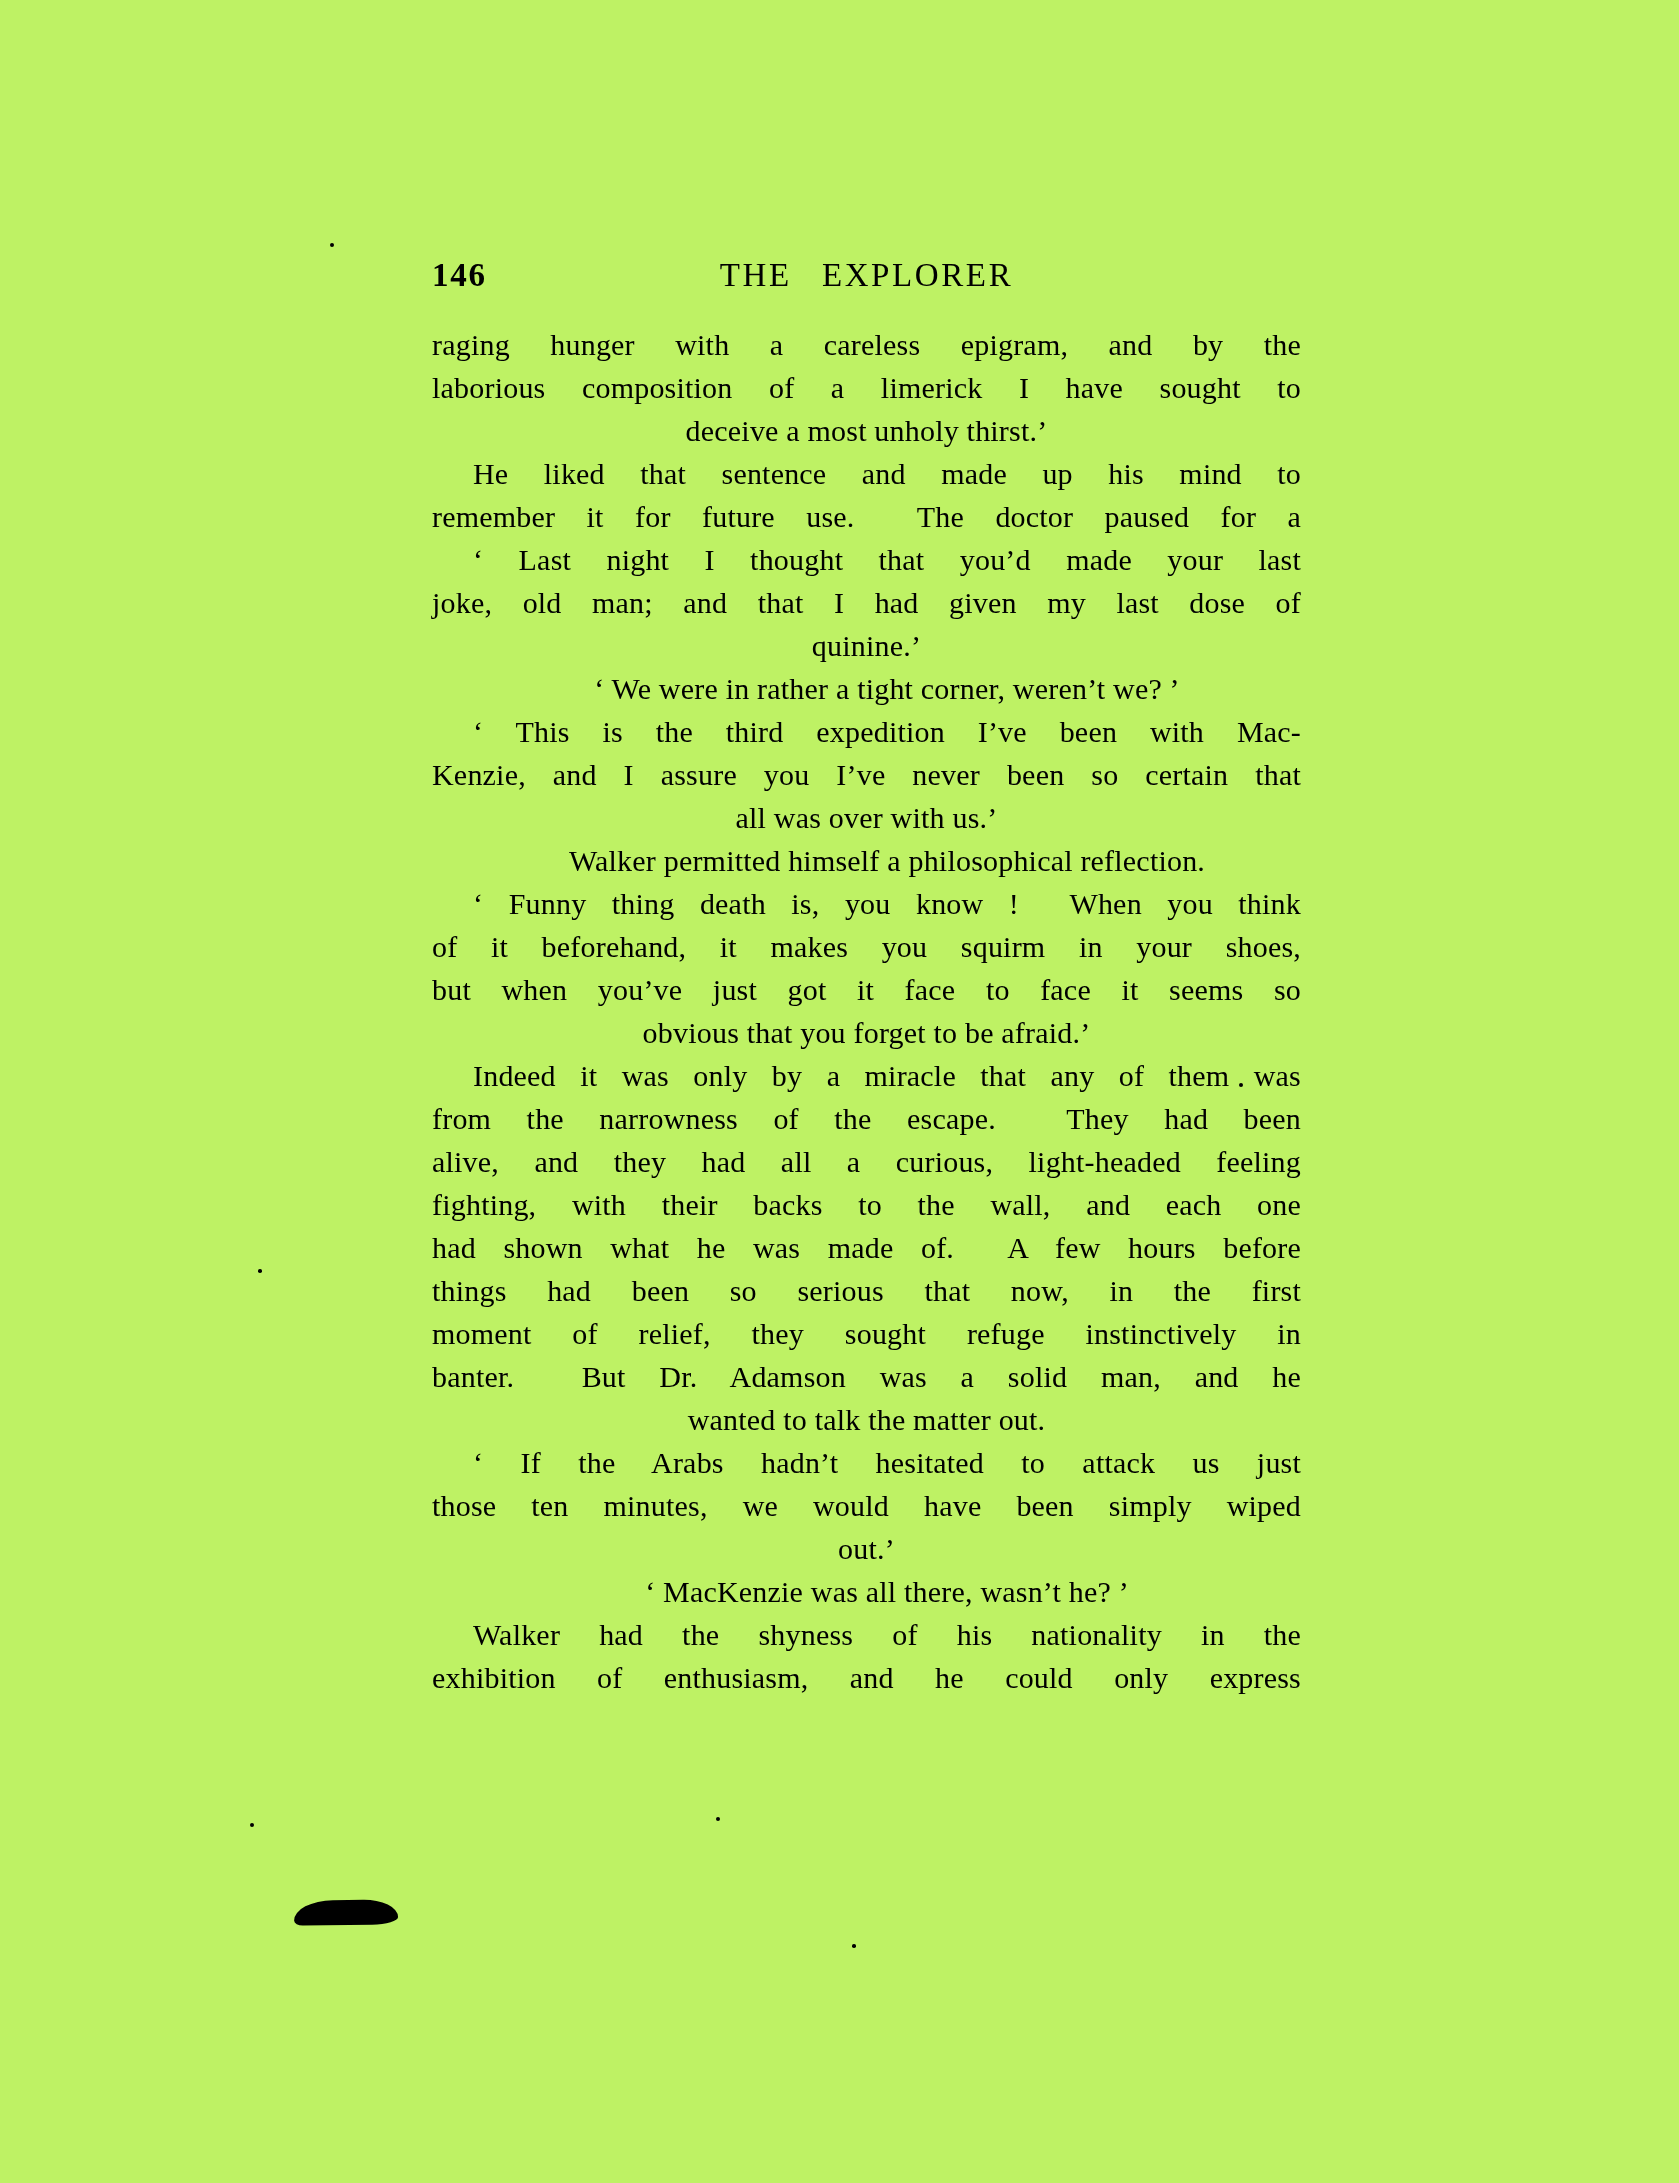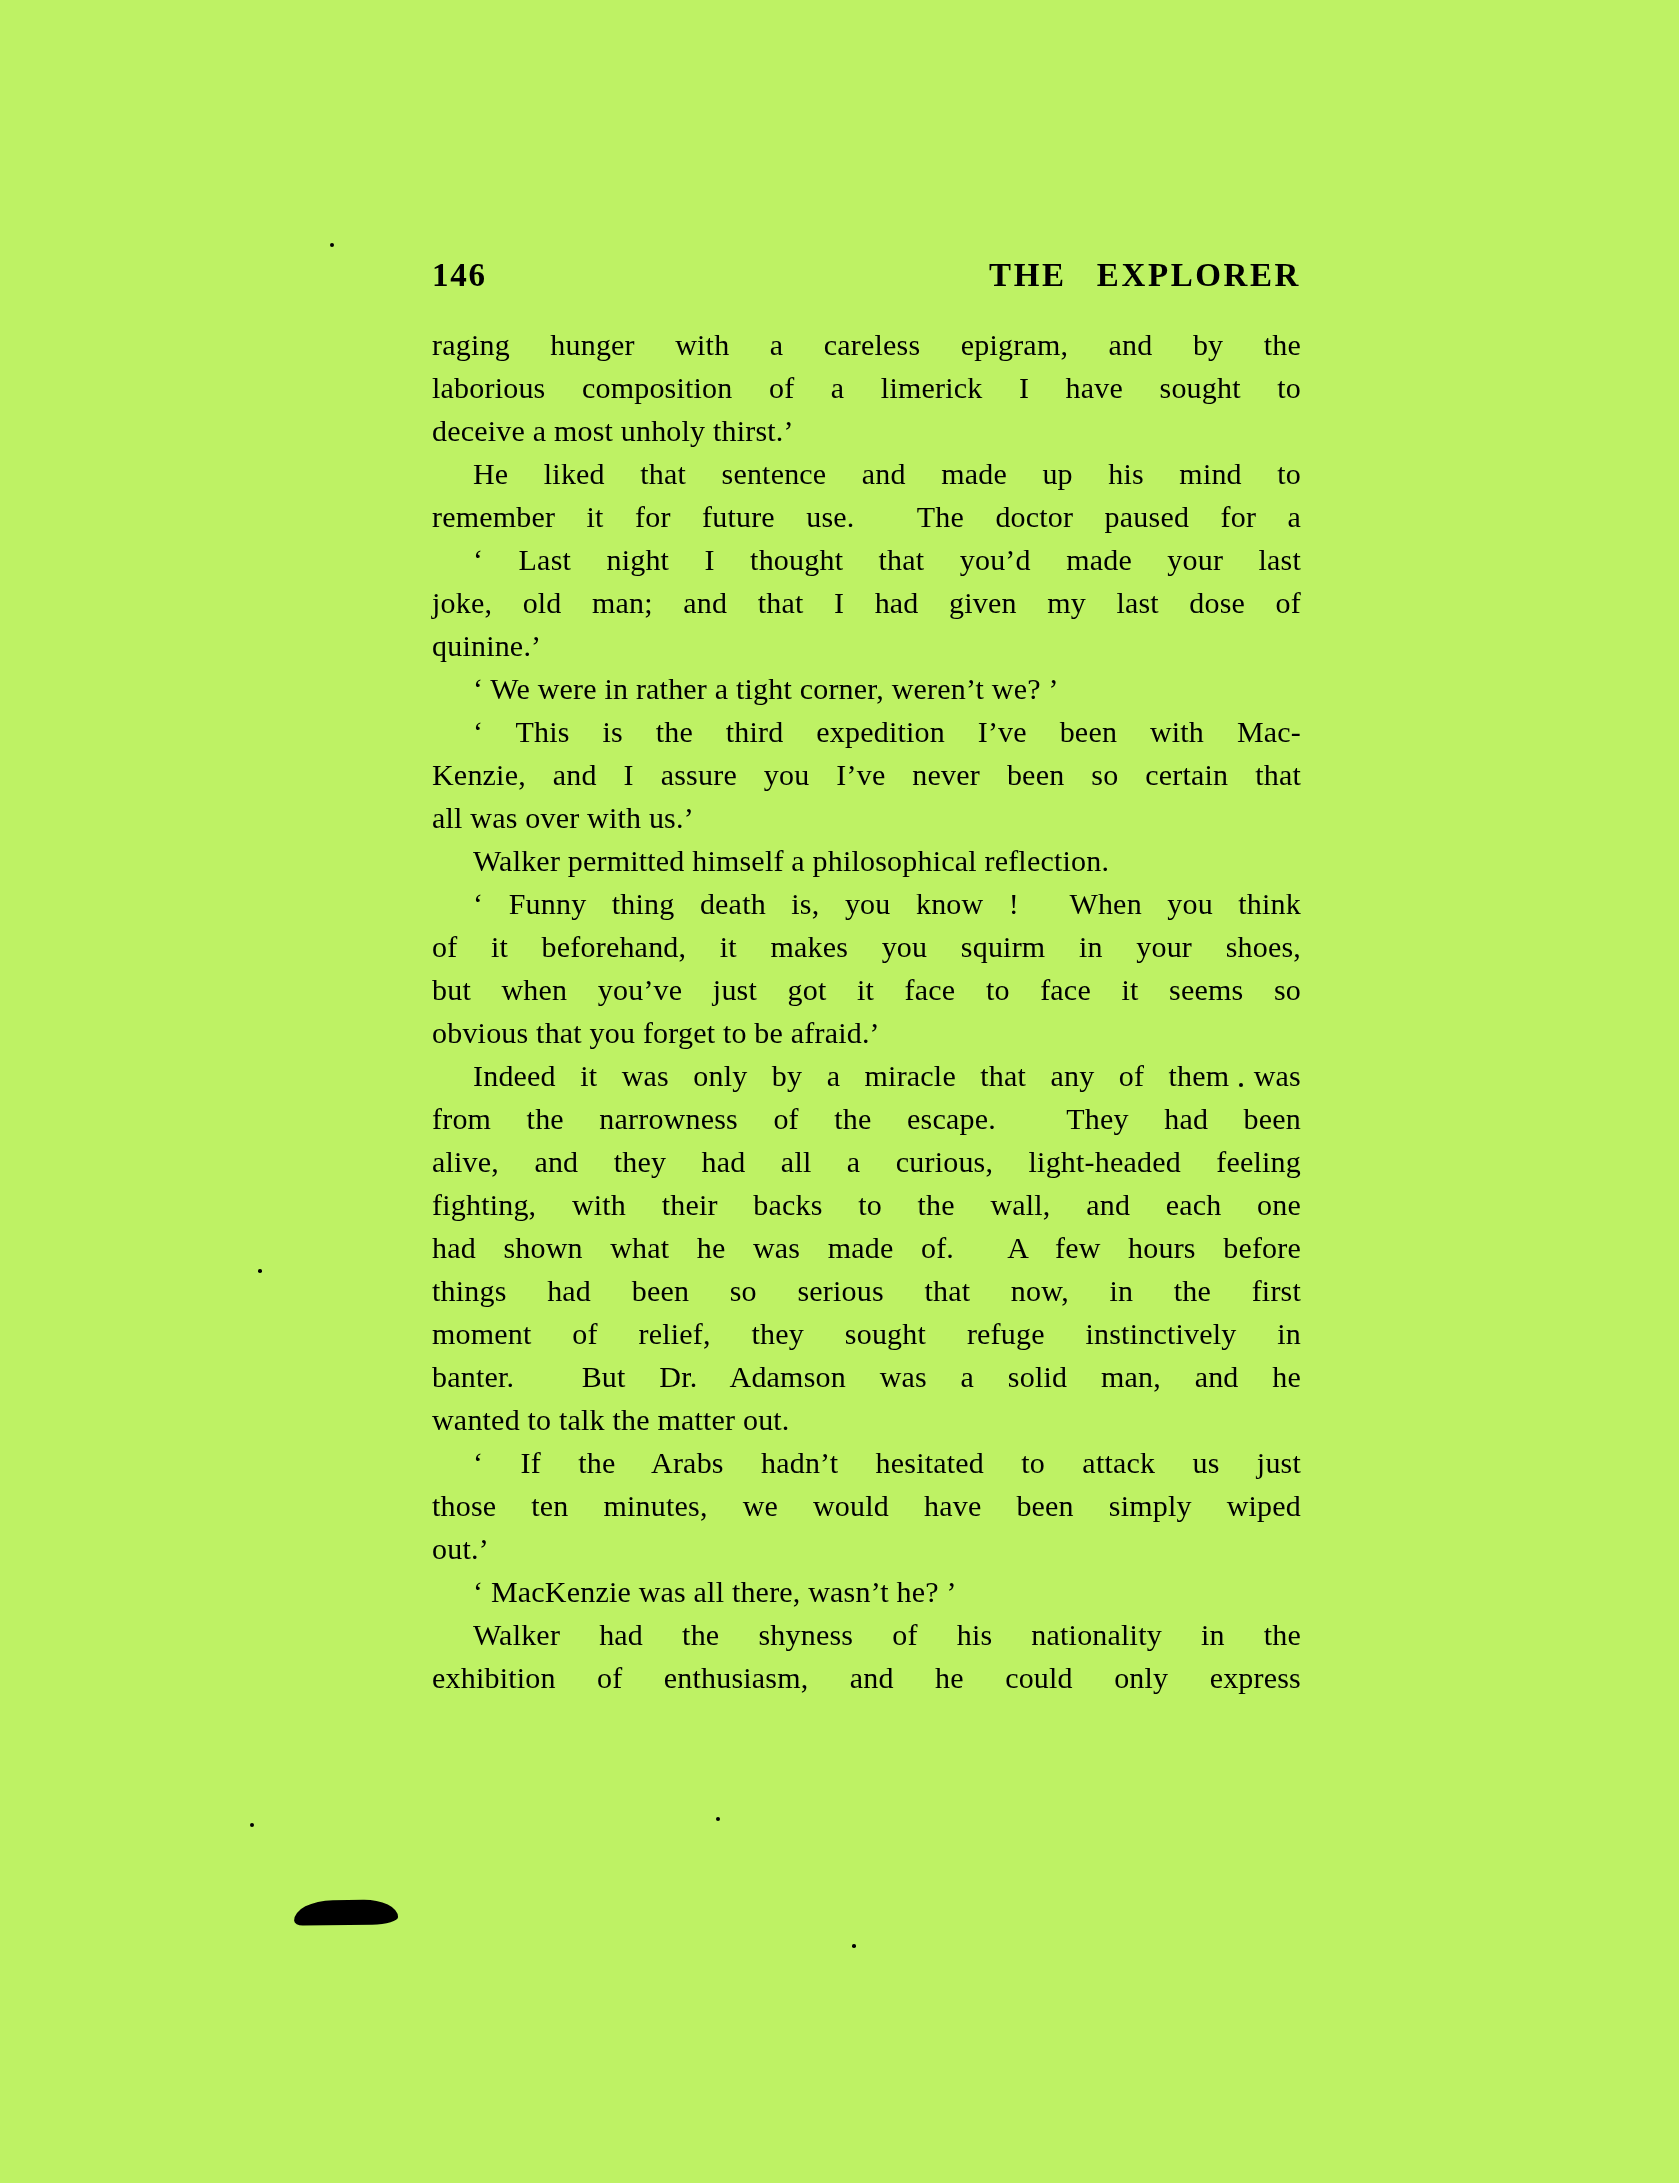--- a/index.html
+++ b/index.html
@@ -29,38 +29,38 @@
     top: 0;
     font-size: 33px;
     font-weight: 700;
     letter-spacing: 1.8px;
   }
   .title {
     position: absolute;
     left: 0;
     top: 0;
     width: 100%;
-    text-align: right;
+    text-align: center;
     font-size: 33px;
-    font-weight: 700;
+    font-weight: 400;
     letter-spacing: 2.6px;
     word-spacing: 19.4px;
   }
   .textblock {
     position: absolute;
     left: 432px;
     top: 323px;
     width: 869px;
   }
   .line {
     font-size: 30px;
     line-height: 43px;
     height: 43px;
     white-space: pre-wrap;
-    text-align: left;
+    text-align: center;
     letter-spacing: 0.2px;
   }
   .line.j {
     text-align: justify;
     text-align-last: justify;
   }
   .line.i {
     padding-left: 41px;
   }
   .line.j.i {

